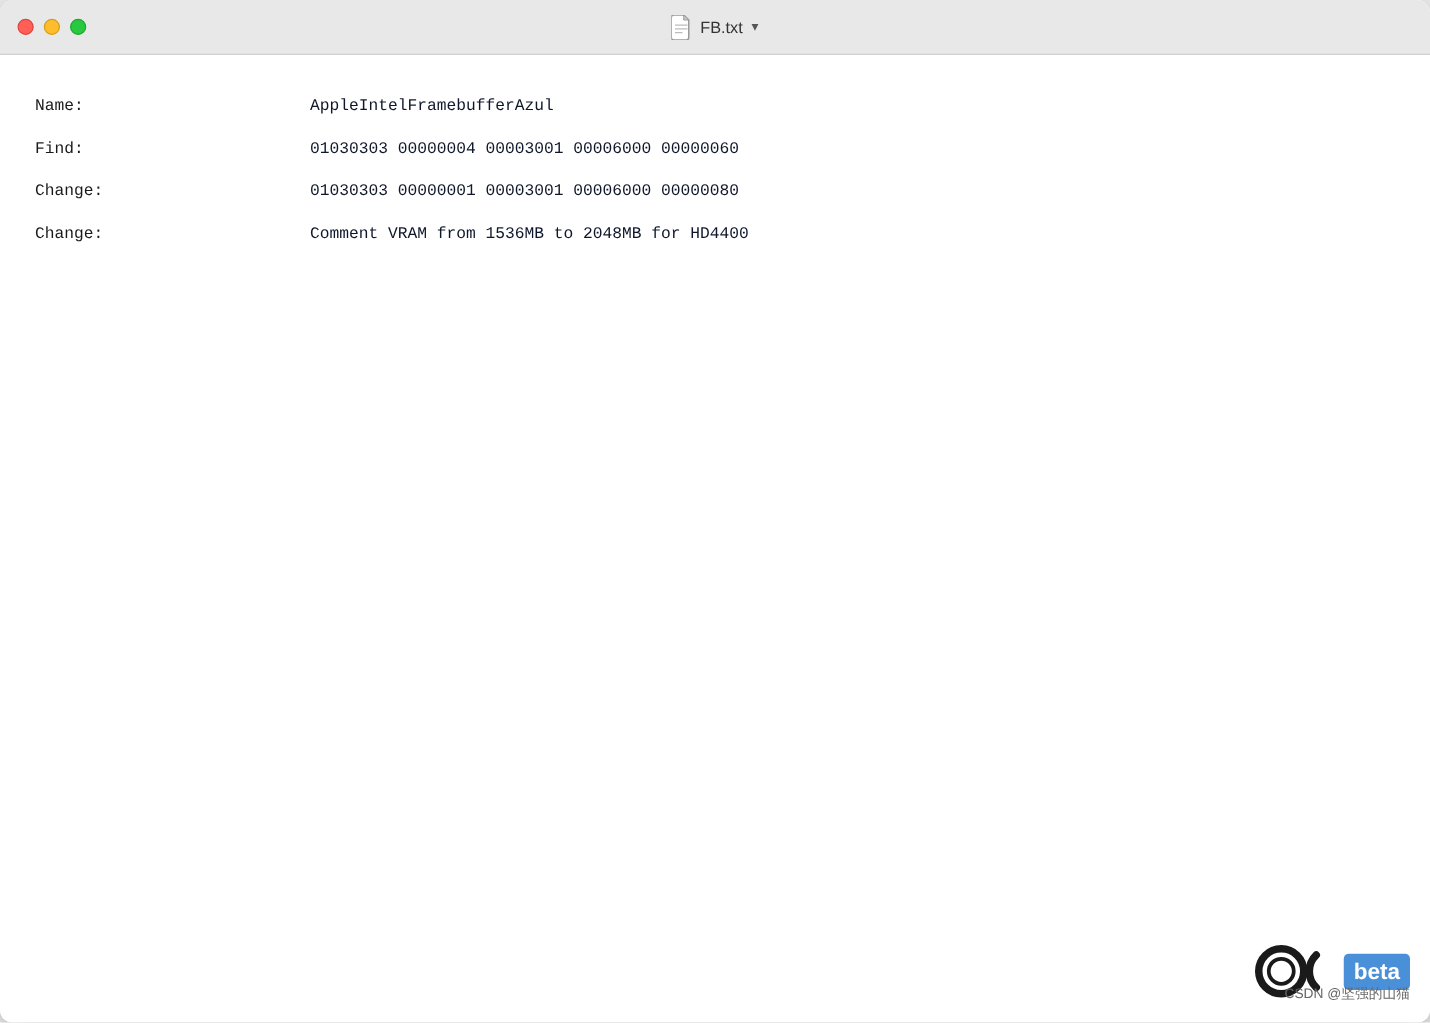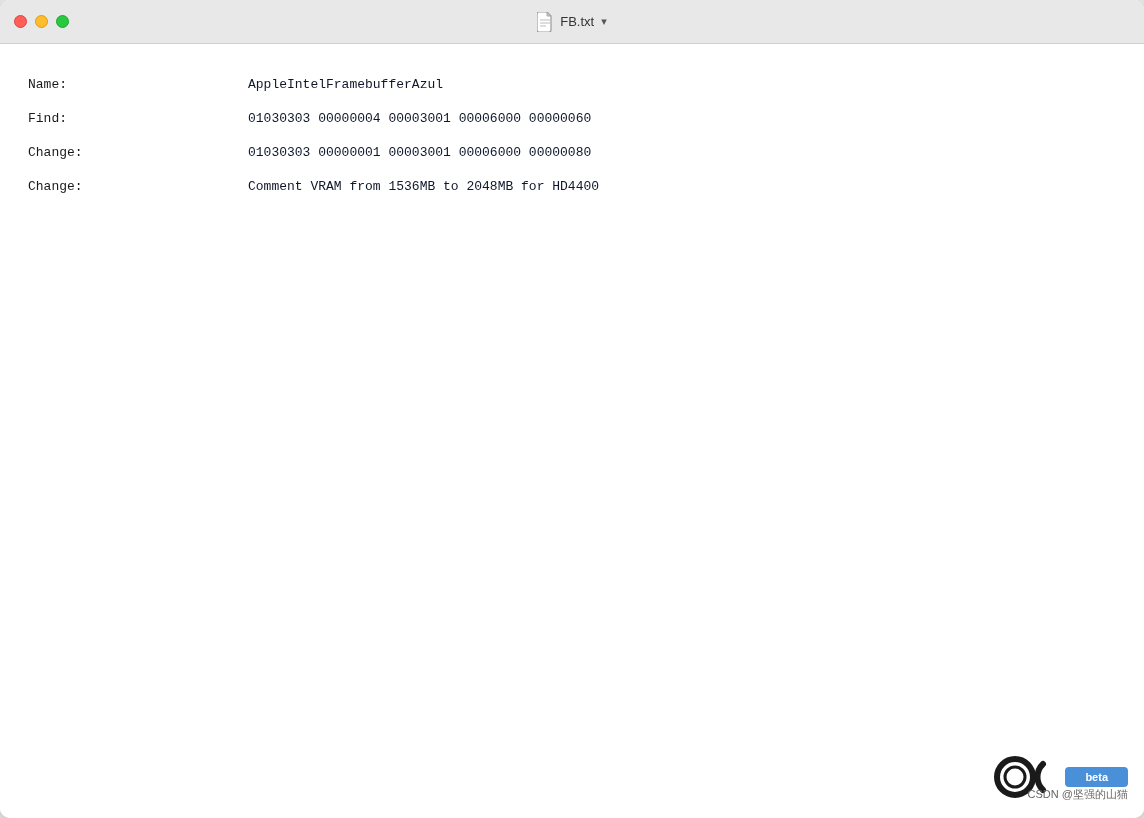--- a/index.html
+++ b/index.html
@@ -132,23 +132,23 @@
     }
 
     .oc-logo {
       width: 80px;
       height: 50px;
     }
 
     .beta-badge {
       background: #4a90d9;
       color: white;
-      font-size: 11px;
+      font-size: 18px;
       font-weight: 600;
-      padding: 4px 20px;
+      padding: 4px 8px;
       border-radius: 4px;
       font-family: -apple-system, sans-serif;
     }
 
     .csdn-text {
       position: fixed;
       bottom: 16px;
       right: 16px;
       font-size: 11px;
       color: #666;

